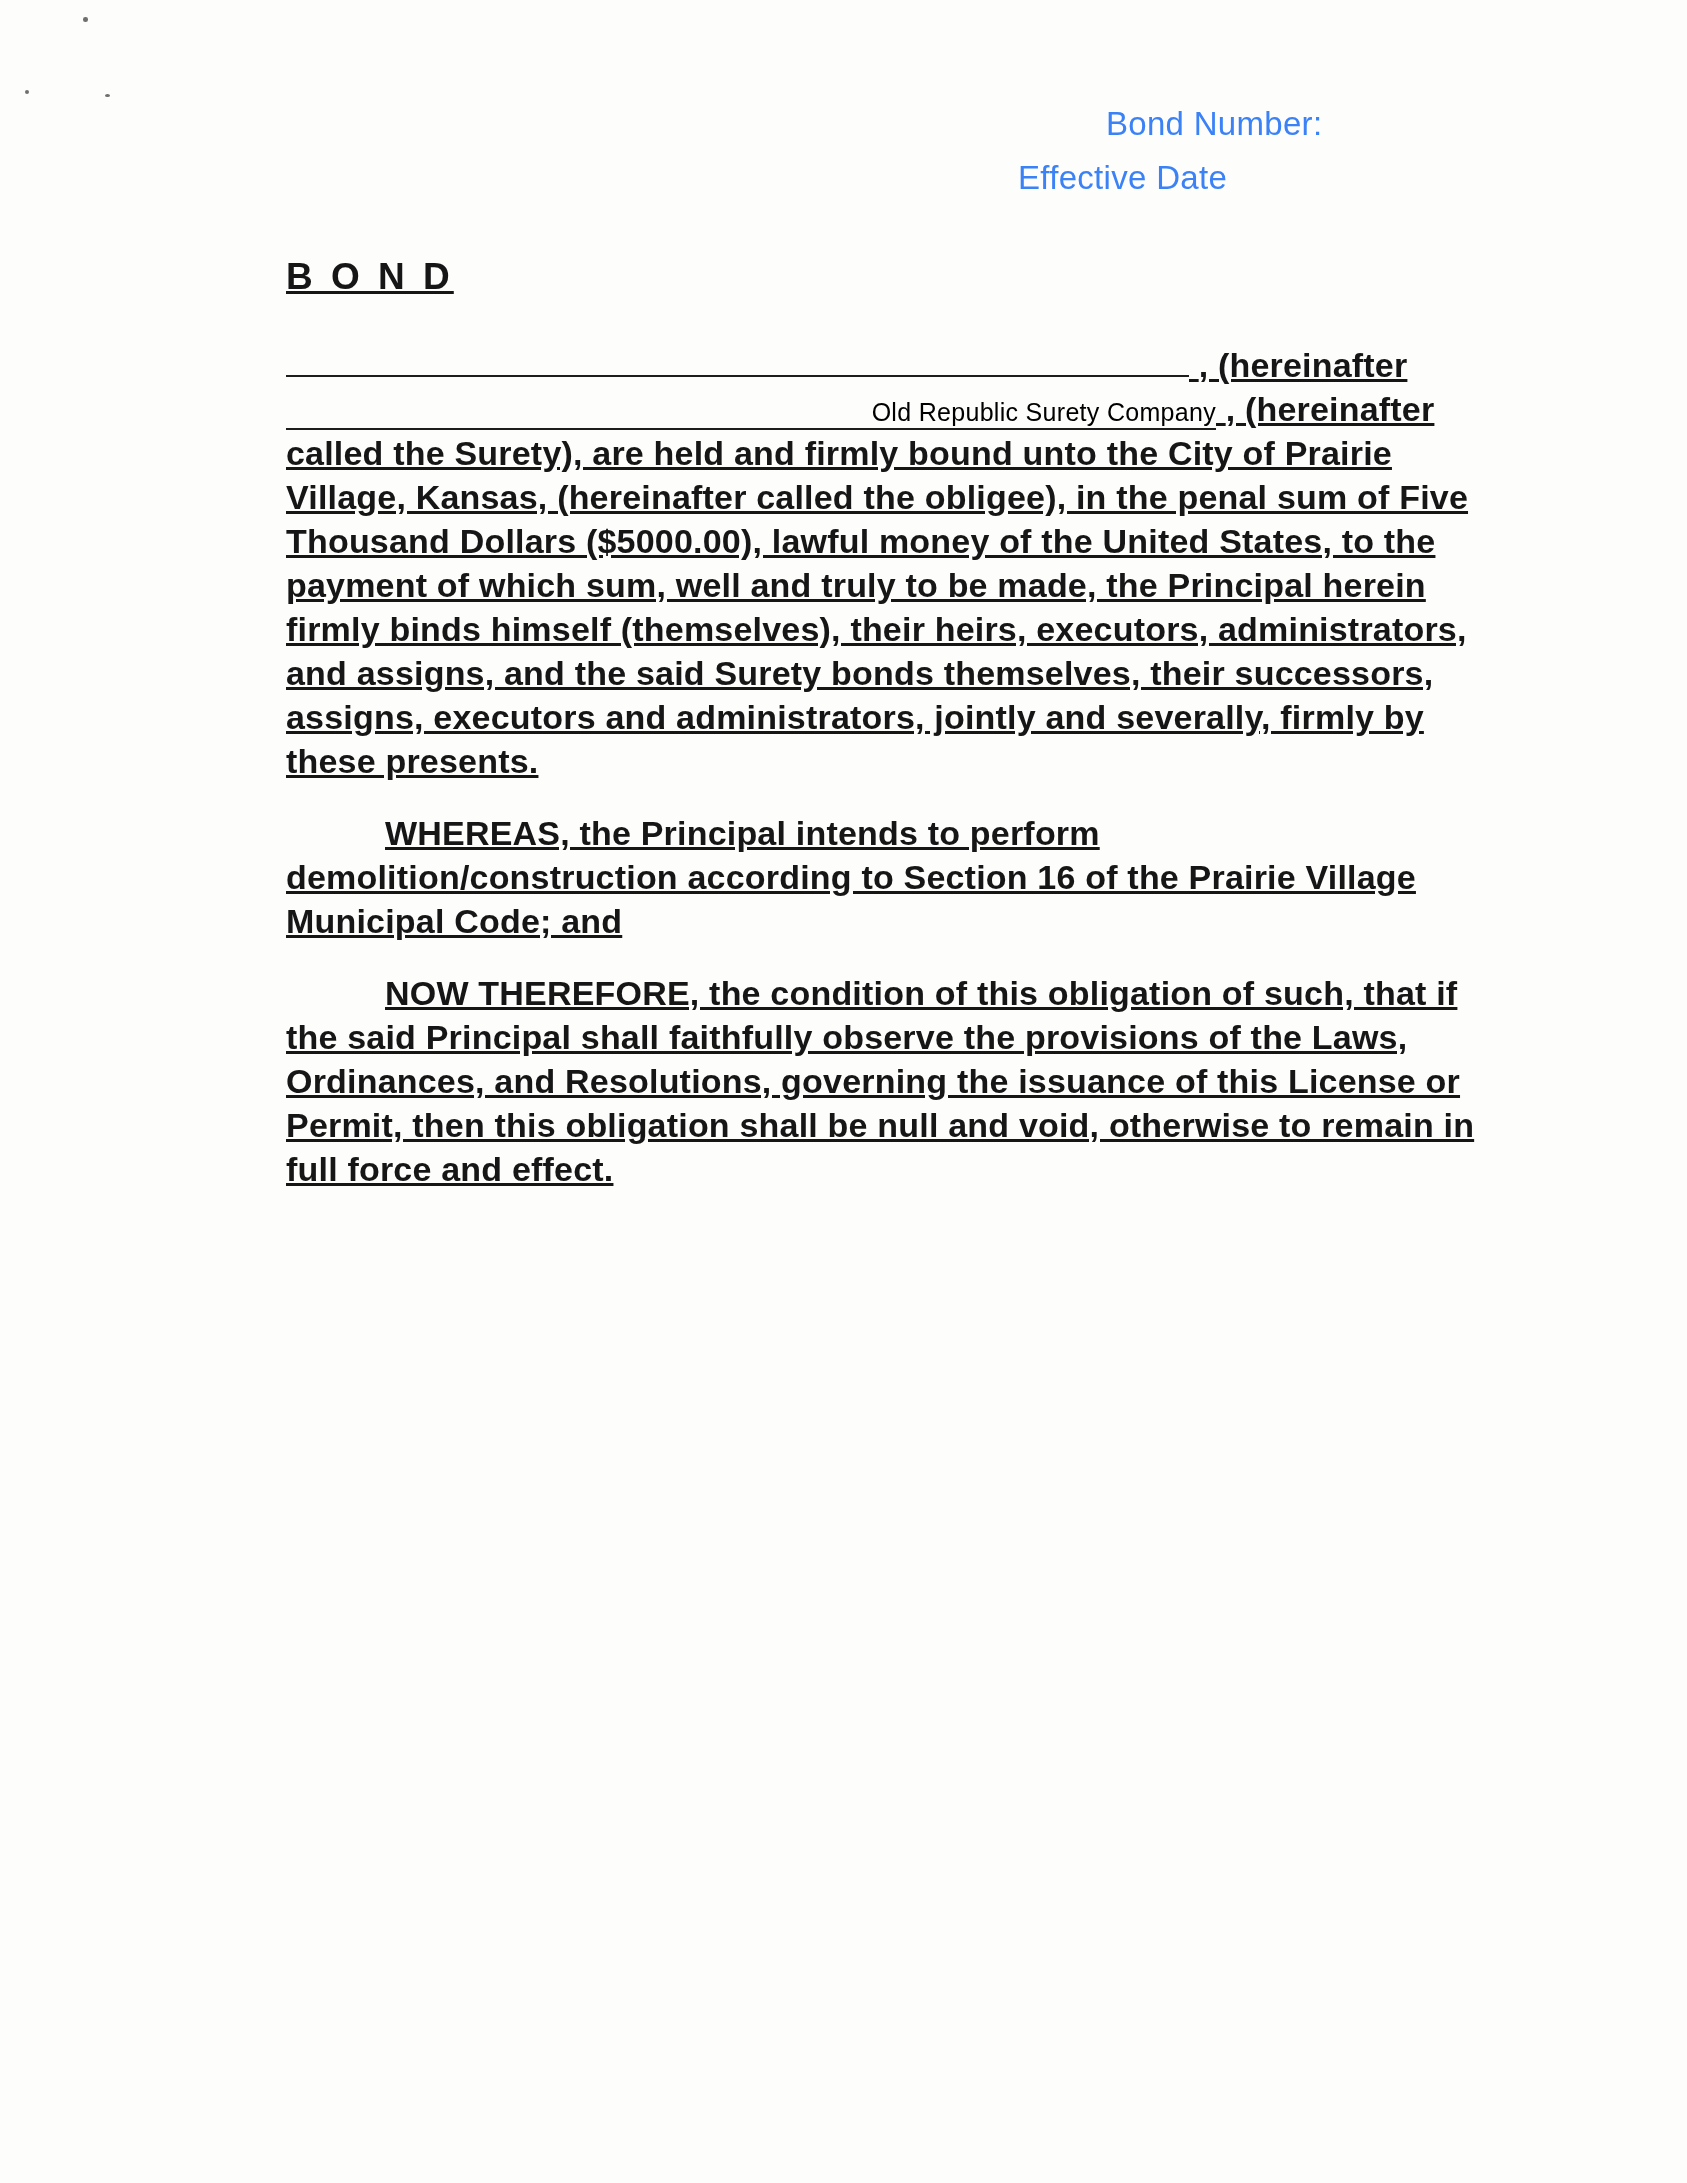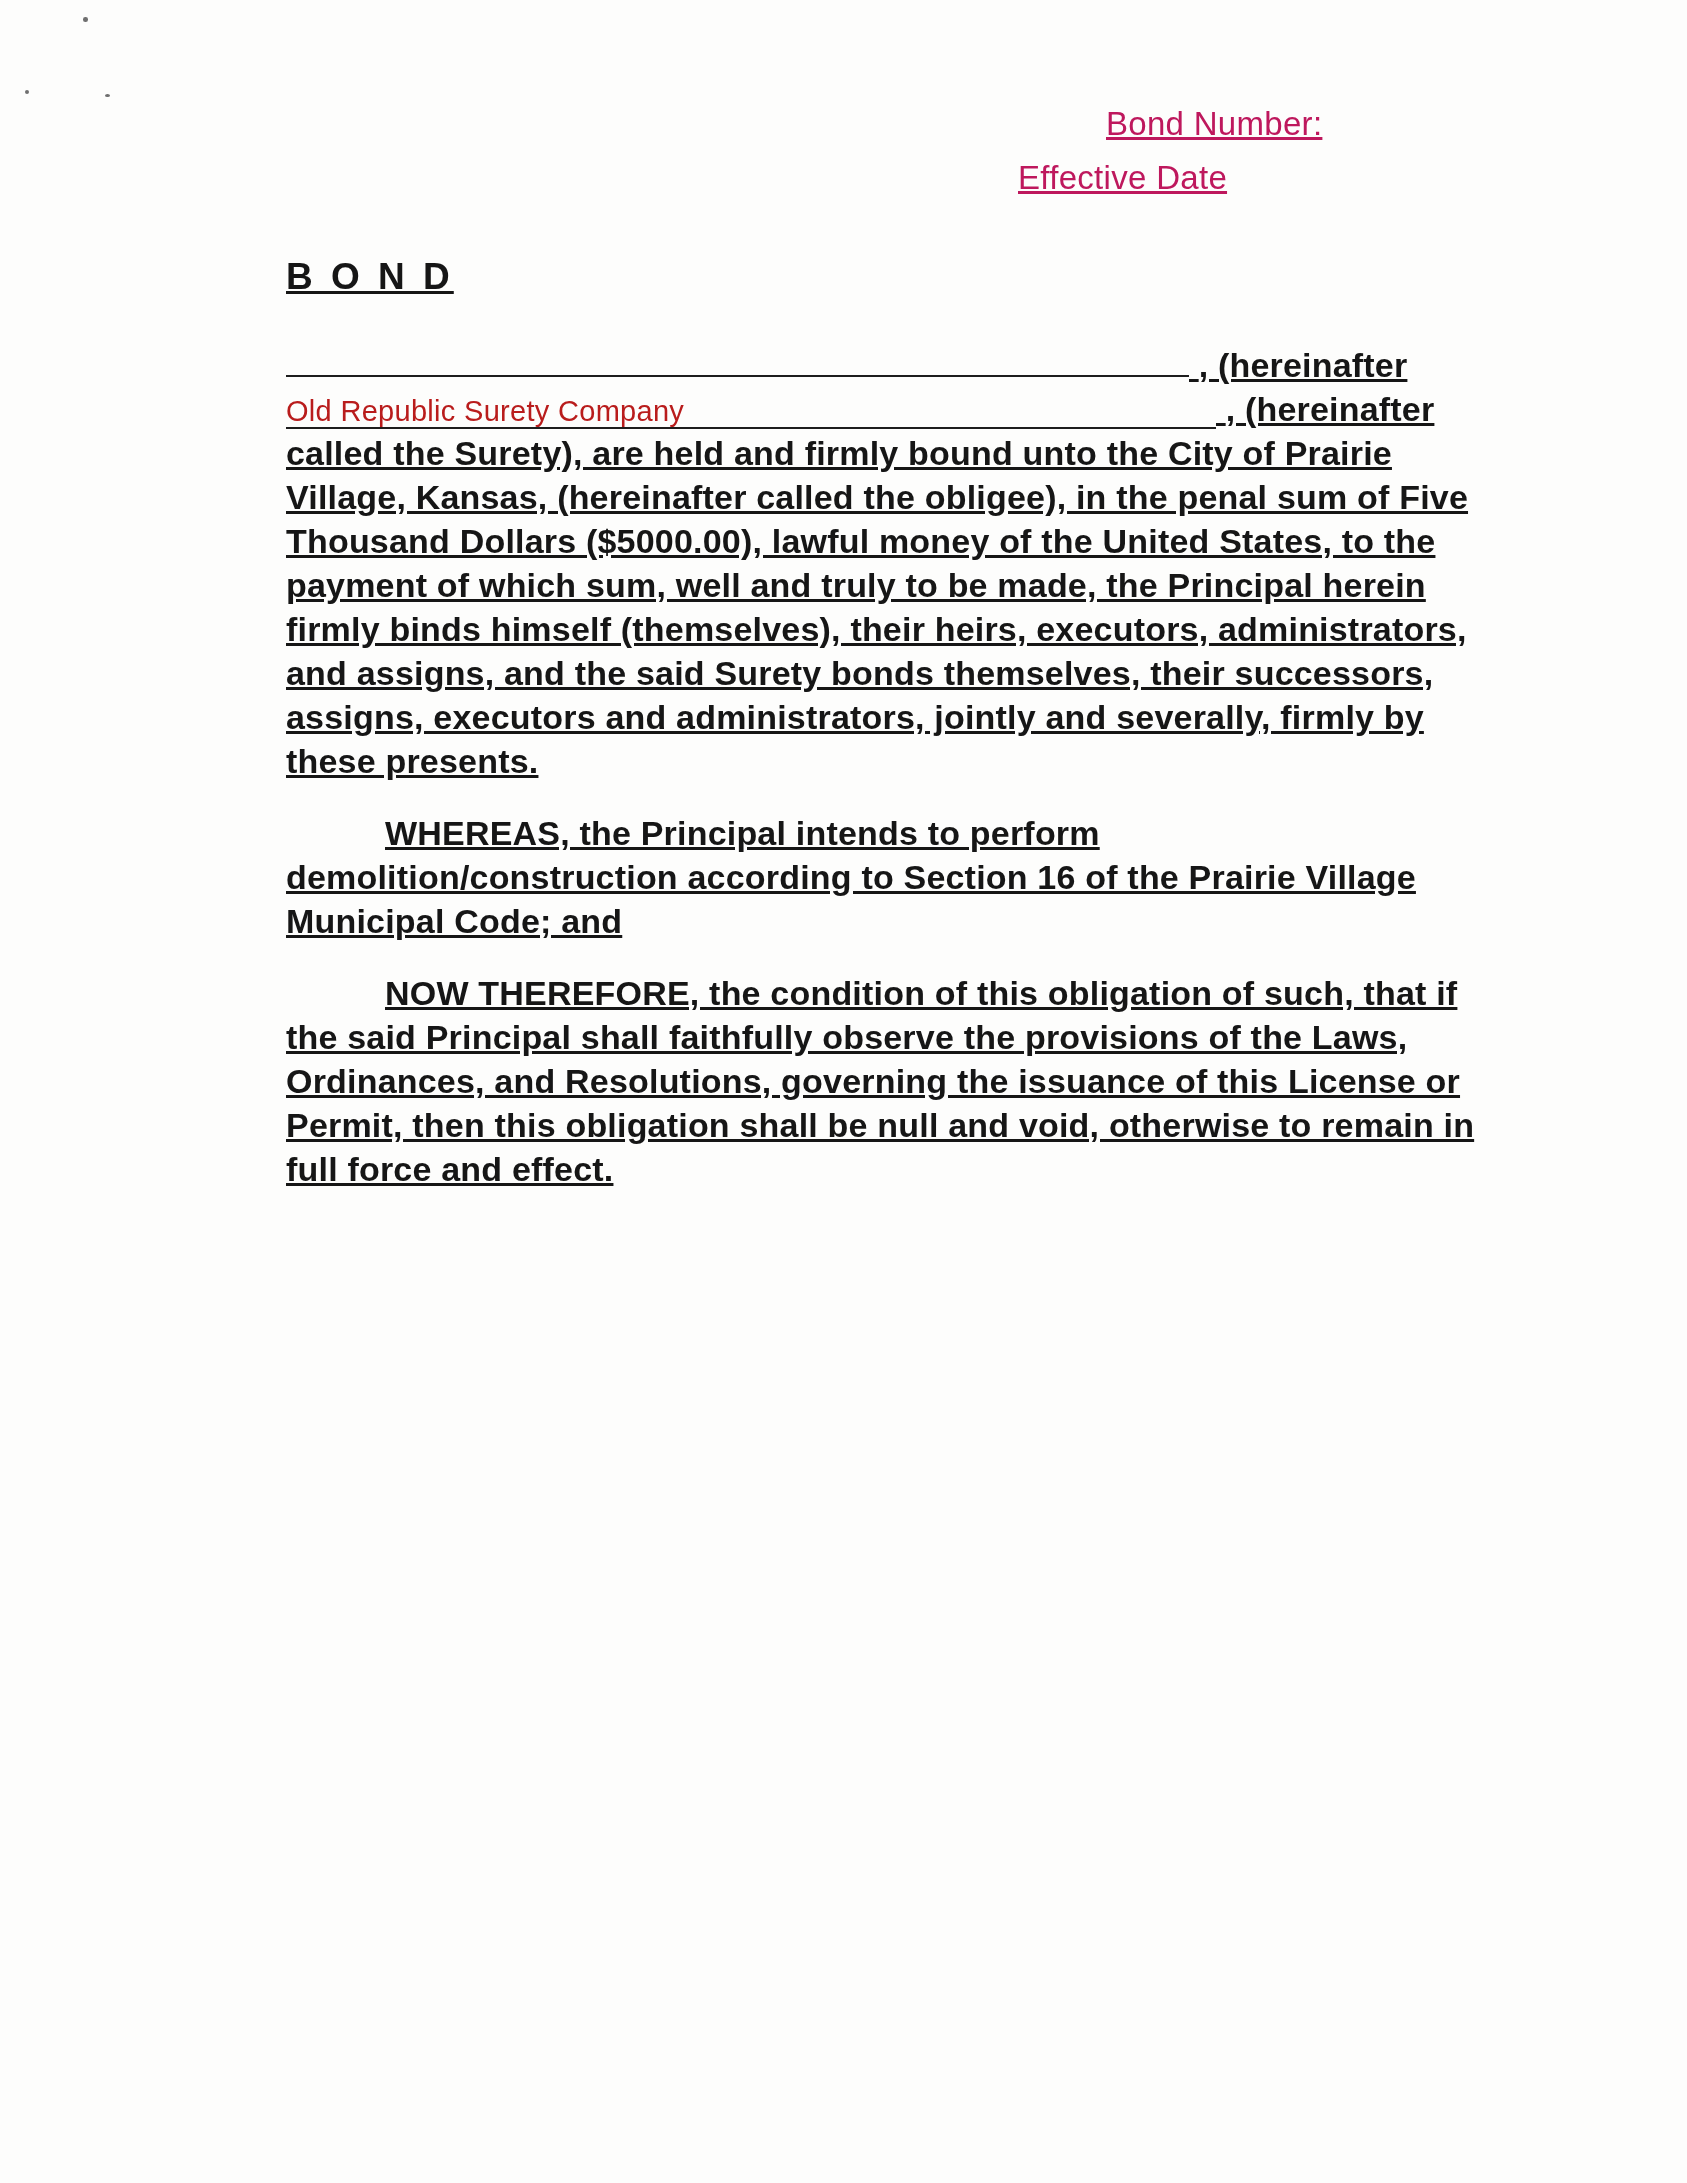--- a/index.html
+++ b/index.html
@@ -12,22 +12,22 @@
     overflow:hidden;
   }
   
   .speck { position:absolute; background:#6f6f6f; border-radius:50%; }
   .speck.s1 { left:83px; top:17px;  width:4.6px; height:4.6px; }
   .speck.s2 { left:25px;  top:90px; width:4px; height:4px; }
   .speck.s3 { left:105px; top:94px; width:5.3px; height:3.3px; }
 
   .hdr-label {
     position:absolute;
-    font-size:33px; font-weight:400; color:#be185d;
-    letter-spacing:0.3px; white-space:nowrap;text-decoration:underline;
+    font-size:33px; font-weight:400; color:#3b82f6;
+    letter-spacing:0.3px; white-space:nowrap;
   }
   .hdr-bond { left:1106px; top:105px; }
   .hdr-date { left:1018px; top:159px; }
 
   .content {
     position:absolute;
     left:286px; top:255px; width:1191px;
     font-size:34px; font-weight:700; line-height:44px;
     letter-spacing:0.2px;
     text-decoration:underline;
@@ -44,22 +44,22 @@
   .blank {
     display:inline-block;
     border-bottom:2.6px solid #1d1d1d;
     height:38px;
     vertical-align:baseline;
   }
   .blank.b1 { width:1029px; }
   .blank.b2 { width:903px; }
   .blank.b3 {
     width:930px;
-    text-align:left;
-    font-weight:400; font-size:29px; color:#b91c1c;
+    text-align:right;
+    font-weight:400; font-size:25px; color:#000000;
     letter-spacing:0.3px;
   }
   .after-blank { font-weight:700; }
 
   .para { margin:0; }
   .para.indent { text-indent:99px; }
   .para.gap { margin-top:28px; }
 </style>
 </head>
 <body>

